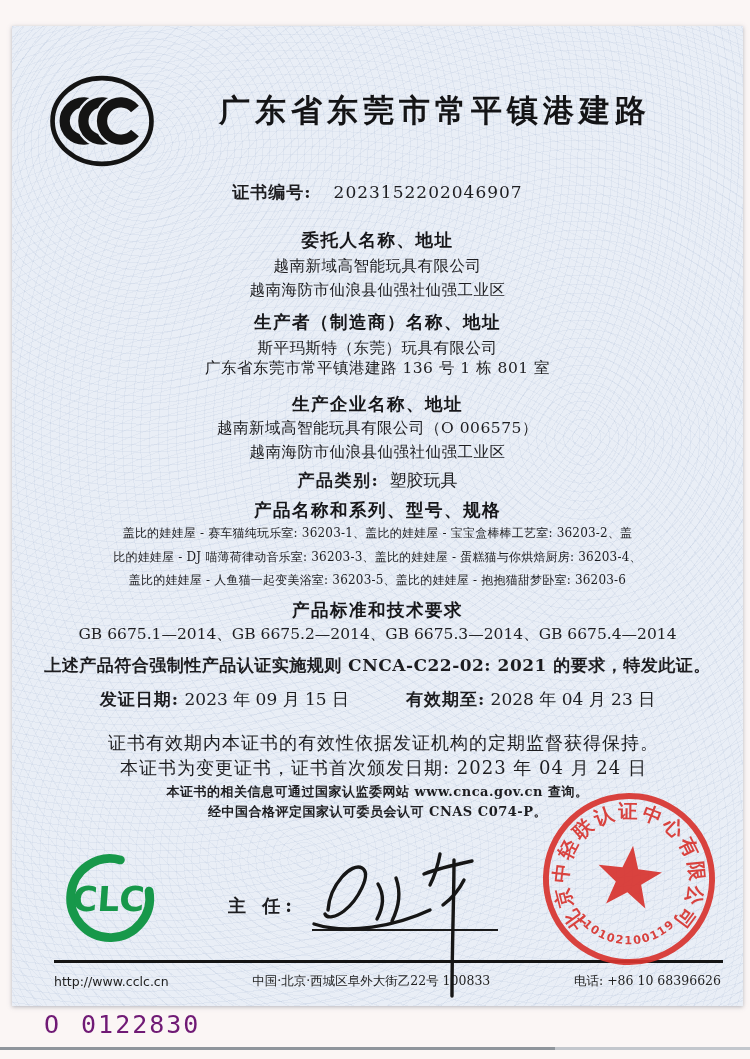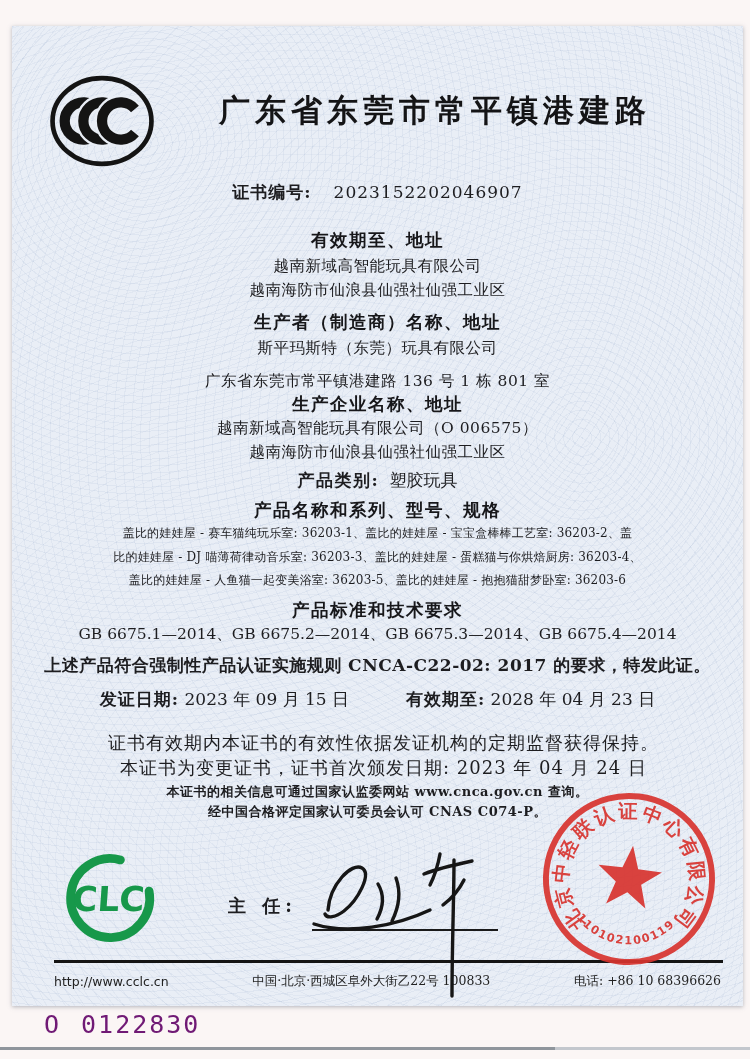--- a/index.html
+++ b/index.html
@@ -25,21 +25,21 @@
   .ccc-logo { left:34px; top:38px; width:112px; height:114px; }
   .title {
     left:140px; right:25px; top:64px; text-align:center;
     font-size:31px; font-weight:bold; letter-spacing:5px; color:#141416;
   }
   .certno { top:155px; font-size:17px; letter-spacing:1px; }
   .certno .lbl { font-weight:bold; margin-right:22px; }
   .h { font-size:17.5px; font-weight:bold; letter-spacing:1.5px; color:#17171a; }
   .line { font-size:15.5px; letter-spacing:0.5px; }
   .s1h{top:202px}.s1n{top:230px}.s1a{top:254px}
-  .s2h{top:284px}.s2n{top:312px}.s2a{top:345px}
+  .s2h{top:284px}.s2n{top:312px}.s2a{top:332px}
   .s3h{top:366px}.s3n{top:392px}.s3a{top:416px}
   .cat{top:443px; font-size:17px;}
   .cat .lbl{font-weight:bold; letter-spacing:1.5px; margin-right:10px;}
   .prodh{top:472px}
   .prods{top:496px; font-size:12px; line-height:23.6px; letter-spacing:0.2px; padding:0 18px;}
   .stdh{top:572px}
   .stdv{top:598px; font-size:15.5px;}
   .statement{top:628px; font-size:17px; font-weight:bold; letter-spacing:0.5px;}
   .dates{top:662px; font-size:17px;}
   .dates .lbl{font-weight:bold; letter-spacing:1px;}
@@ -73,21 +73,21 @@
     <path d="M 95.3,43.1 A 20,20 0 1 0 95.3,68.9" fill="none" stroke="#e9eef6" stroke-width="16"></path>
     <path d="M 95.3,43.1 A 20,20 0 1 0 95.3,68.9" fill="none" stroke="#141414" stroke-width="11"></path>
   </svg>
 
   <div class="abs title">广东省东莞市常平镇港建路</div>
 
   <div class="abs ctr certno">
     <span class="lbl">证书编号:</span><span>2023152202046907</span>
   </div>
 
-  <div class="abs ctr h s1h">有效期至、地址</div>
+  <div class="abs ctr h s1h">委托人名称、地址</div>
   <div class="abs ctr line s1n">越南新域高智能玩具有限公司</div>
   <div class="abs ctr line s1a">越南海防市仙浪县仙强社仙强工业区</div>
 
   <div class="abs ctr line s2n">斯平玛斯特（东莞）玩具有限公司</div>
   <div class="abs ctr h s2h">生产者（制造商）名称、地址</div>
   <div class="abs ctr line s2a">广东省东莞市常平镇港建路 136 号 1 栋 801 室</div>
 
   <div class="abs ctr h s3h">生产企业名称、地址</div>
   <div class="abs ctr line s3n">越南新域高智能玩具有限公司（O 006575）</div>
   <div class="abs ctr line s3a">越南海防市仙浪县仙强社仙强工业区</div>
@@ -99,21 +99,21 @@
   </div>
   <div class="abs ctr prods">
     <div>盖比的娃娃屋 - 赛车猫纯玩乐室: 36203-1、盖比的娃娃屋 - 宝宝盒棒棒工艺室: 36203-2、盖</div>
     <div>比的娃娃屋 - DJ 喵薄荷律动音乐室: 36203-3、盖比的娃娃屋 - 蛋糕猫与你烘焙厨房: 36203-4、</div>
     <div>盖比的娃娃屋 - 人鱼猫一起变美浴室: 36203-5、盖比的娃娃屋 - 抱抱猫甜梦卧室: 36203-6</div>
   </div>
 
   <div class="abs ctr h stdh">产品标准和技术要求</div>
   <div class="abs ctr stdv">GB 6675.1—2014、GB 6675.2—2014、GB 6675.3—2014、GB 6675.4—2014</div>
 
-  <div class="abs ctr statement">上述产品符合强制性产品认证实施规则 CNCA-C22-02: 2017 的要求，特发此证。</div>
+  <div class="abs ctr statement">上述产品符合强制性产品认证实施规则 CNCA-C22-02: 2021 的要求，特发此证。</div>
 
   <div class="abs ctr dates">
     <span class="lbl">发证日期:</span>
     <span>2023 年 09 月 15 日</span>
     <span class="gap"></span>
     <span class="lbl">有效期至:</span>
     <span>2028 年 04 月 23 日</span>
   </div>
 
   <div class="abs ctr note-b n1">证书有效期内本证书的有效性依据发证机构的定期监督获得保持。</div>

